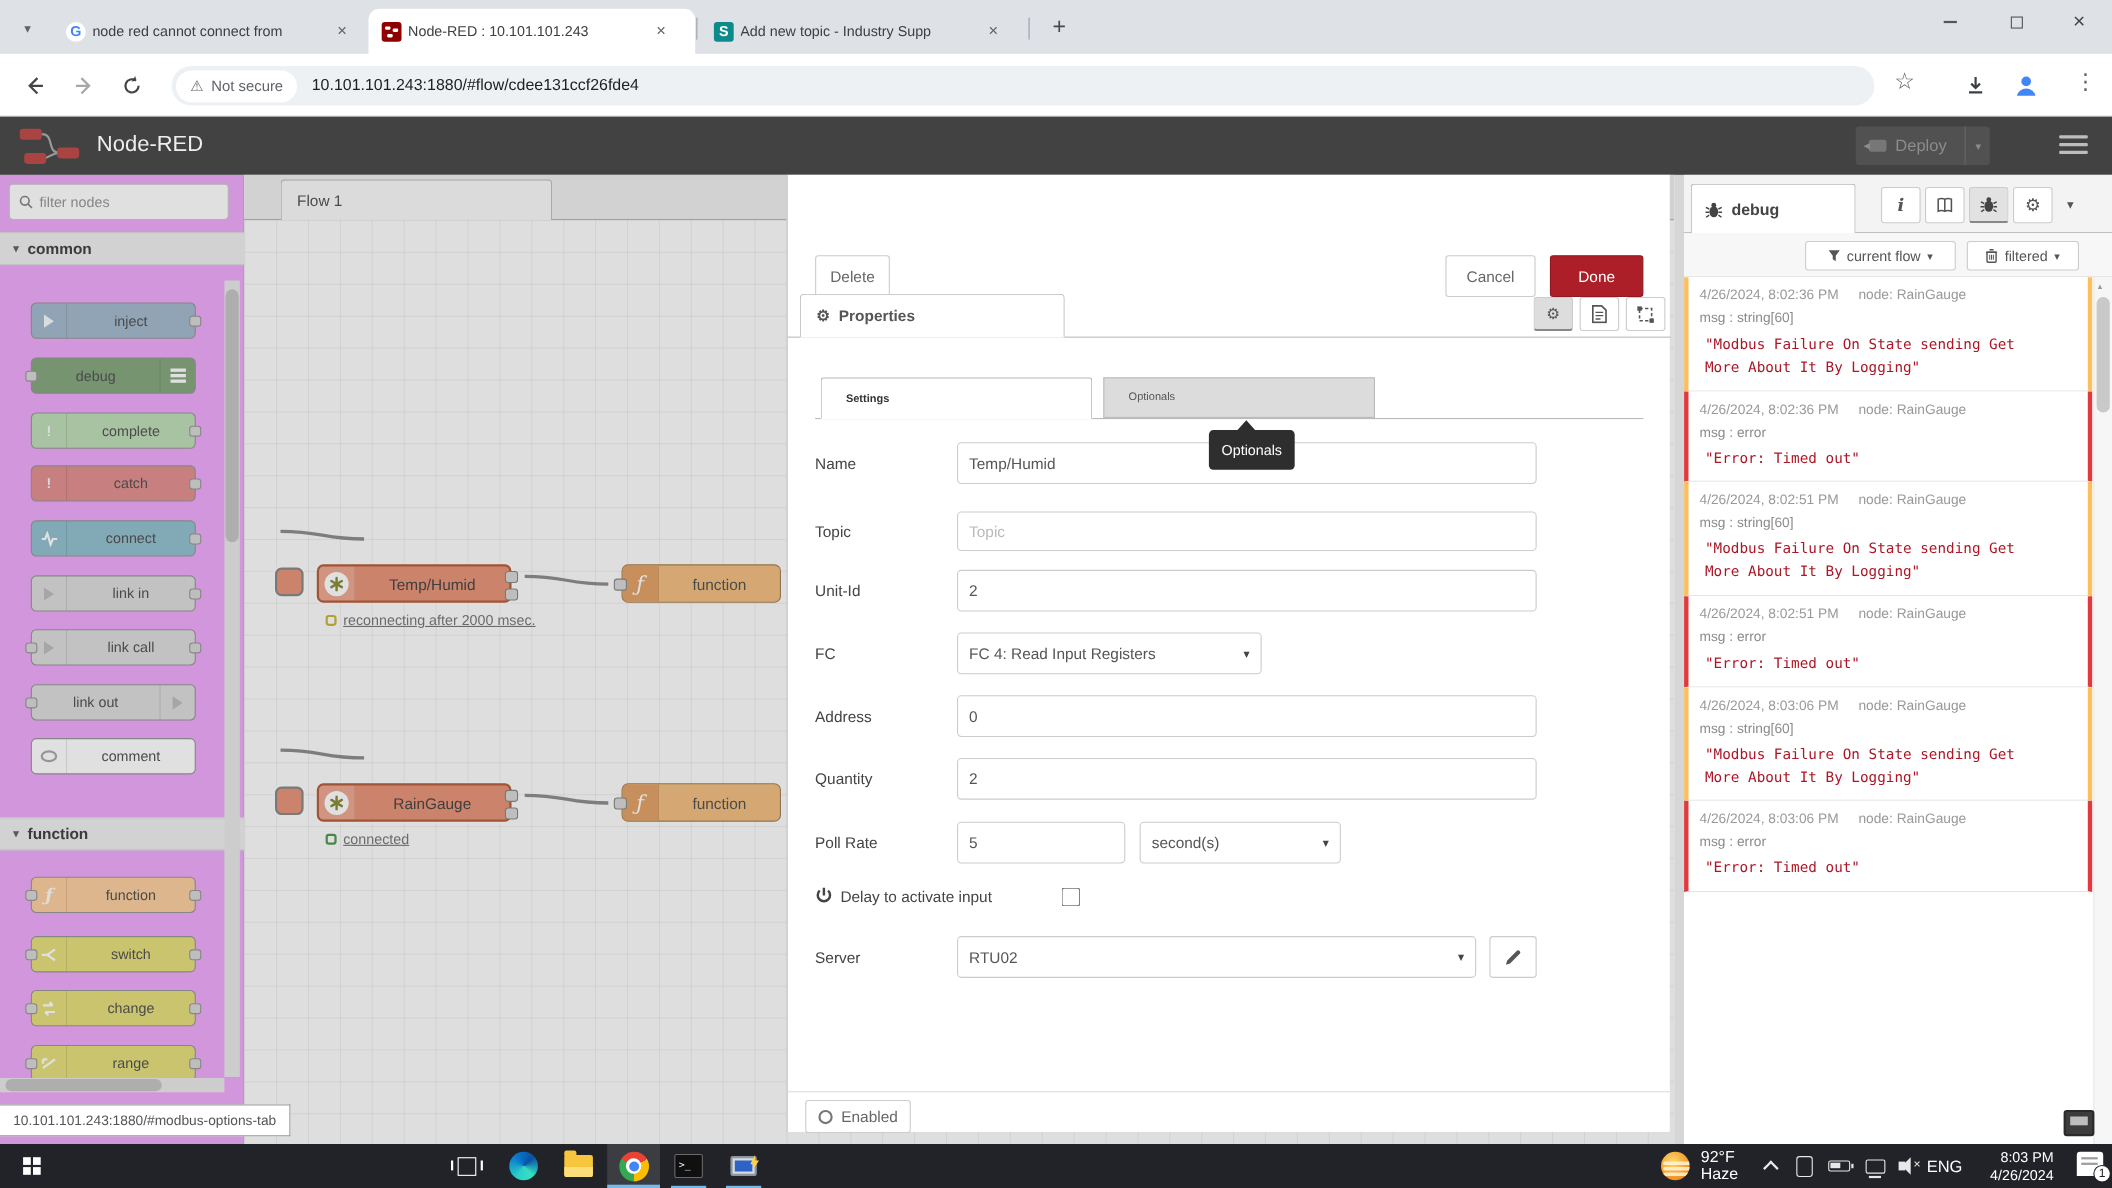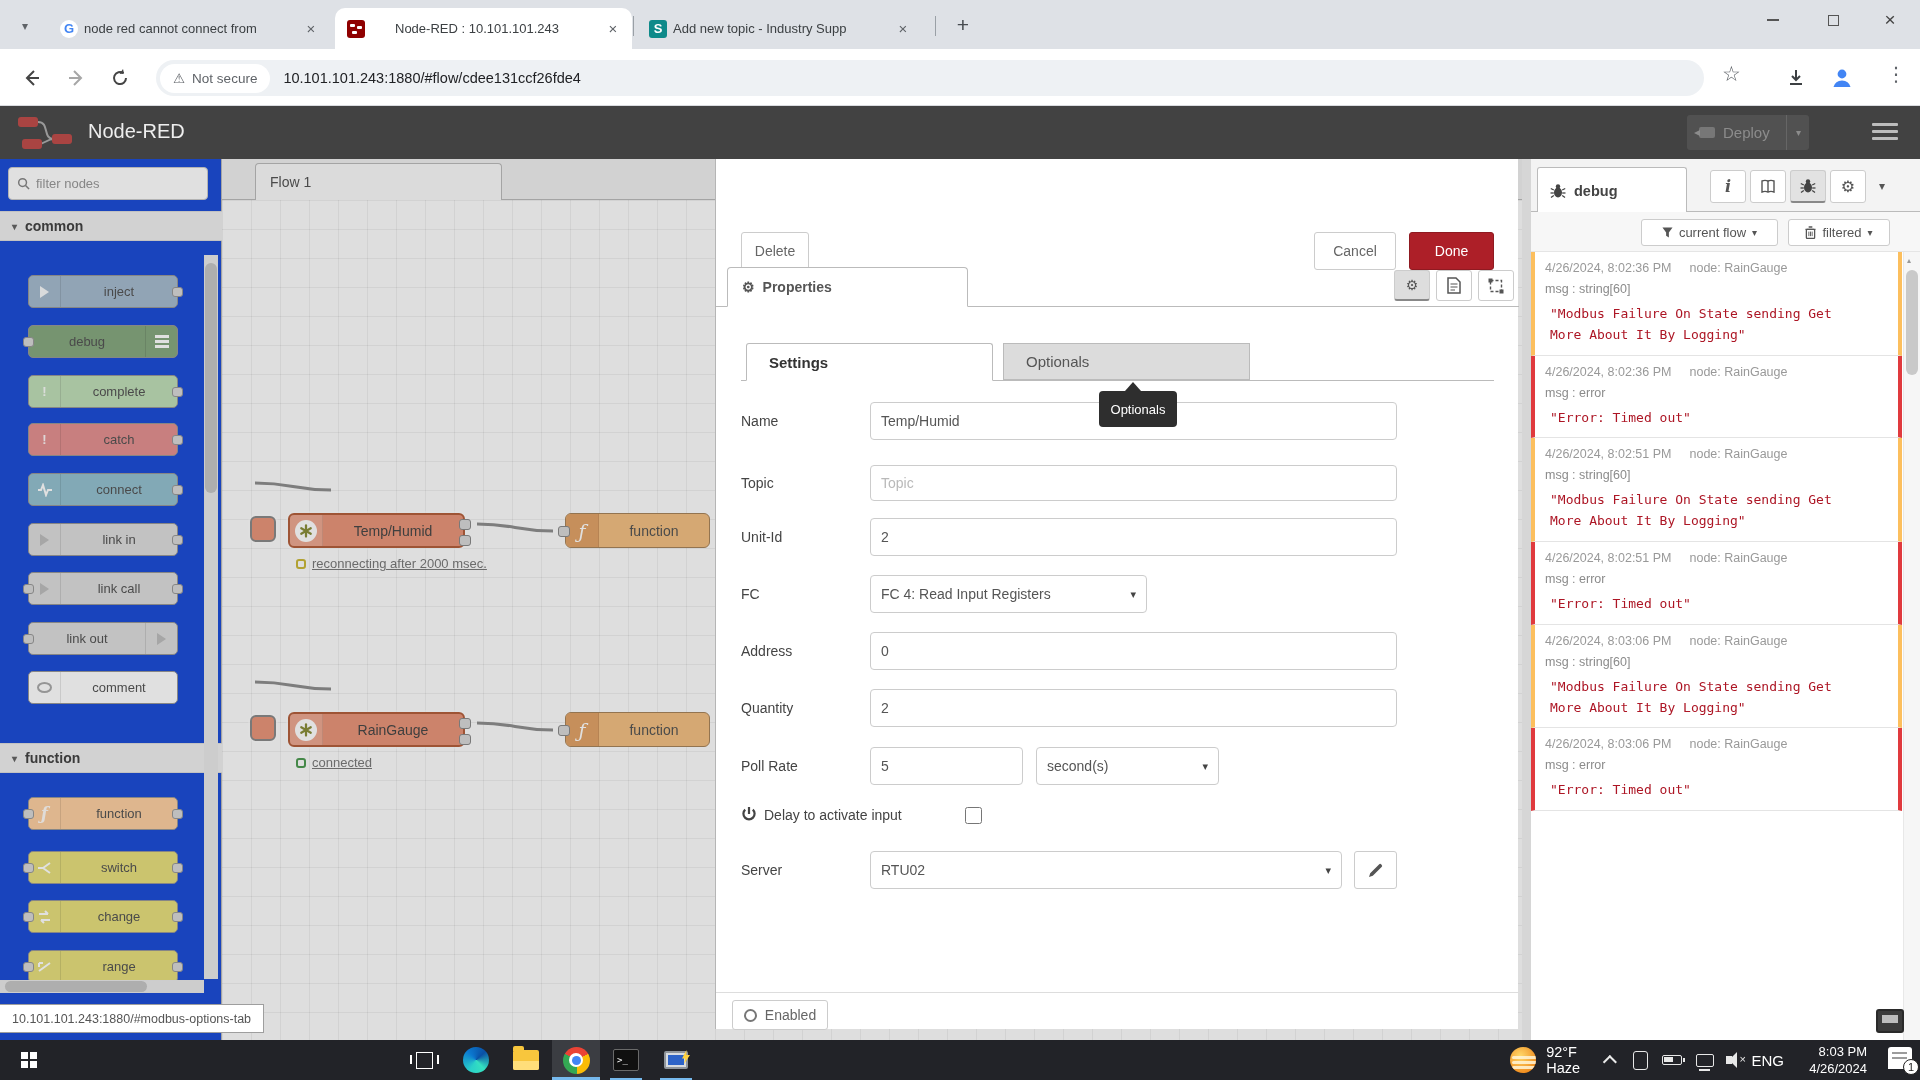--- a/index.html
+++ b/index.html
@@ -4,21 +4,21 @@
 <style>
   * { margin:0; padding:0; box-sizing:border-box; }
   html,body { width:1920px; height:1080px; overflow:hidden; font-family:"Liberation Sans",sans-serif; }
   #screen { position:relative; width:1920px; height:1080px; background:#fff; }
   .abs { position:absolute; }
 
   
   #tabstrip { position:absolute; left:0; top:0; width:1920px; height:49px; background:#dee1e6; }
   .tab { position:absolute; top:8px; height:41px; display:flex; align-items:center; padding:0 10px 0 12px; font-size:13px; color:#3c4043; }
   .tab.inactive { border-radius:8px; }
-  .tab.active { background:#fff; border-radius:10px 10px 0 0;gap:24px; }
+  .tab.active { background:#fff; border-radius:10px 10px 0 0; }
   .tab .title { flex:1; white-space:nowrap; overflow:hidden; max-width:215px; margin:0 6px; }
   .tab .fade { -webkit-mask-image:linear-gradient(90deg,#000 85%,transparent); mask-image:linear-gradient(90deg,#000 85%,transparent); }
   .tab-close { width:18px; height:18px; border-radius:50%; text-align:center; line-height:17px; font-size:15px; color:#5f6368; }
   .favicon { width:18px; height:18px; border-radius:3px; flex:0 0 auto; }
   .fav-google { background:#fff; border-radius:50%; color:#4285f4; font-weight:bold; text-align:center; line-height:18px; font-size:13px; }
   .fav-nr { background:#8f0000; position:relative; }
   .fav-nr::before { content:""; position:absolute; left:3px; top:4px; width:5px; height:3px; background:#fff; border-radius:1px; box-shadow:7px 2px 0 #fff, 2px 7px 0 #fff; }
   .fav-s { background:#0e8a8a; color:#fff; font-weight:bold; text-align:center; line-height:18px; font-size:13px; }
   .tab-divider { position:absolute; top:16px; width:1px; height:20px; background:#9aa0a6; }
   .winctl { position:absolute; top:0; width:60px; height:40px; display:flex; align-items:center; justify-content:center; color:#444; }
@@ -40,21 +40,21 @@
   #nr-header { position:absolute; left:0; top:106px; width:1920px; height:53px; background:#424242; }
   #nr-brand { position:absolute; left:88px; top:14px; color:#eee; font-size:20px; }
   #deploy-btn { position:absolute; left:1687px; top:9px; width:122px; height:35px; background:#515151; border-radius:3px; display:flex; align-items:center; color:#8c8c8c; font-size:15px; }
   #deploy-btn .dp-ic { width:16px; height:11px; background:#777; margin:0 8px 0 12px; border-radius:2px; position:relative; }
   #deploy-btn .dp-ic::after { content:""; position:absolute; left:-5px; top:3px; border-top:3px solid transparent; border-bottom:3px solid transparent; border-right:6px solid #8c8c8c; }
   #deploy-btn .dp-chev { margin-left:10px; padding-left:9px; border-left:1px solid rgba(255,255,255,.12); font-size:10px; color:#8c8c8c; height:100%; display:flex; align-items:center; padding-right:8px; }
   #nr-menu { position:absolute; left:1872px; top:17px; width:26px; height:18px; }
   #nr-menu span { display:block; width:26px; height:3px; background:#bdbdbd; margin-bottom:4px; border-radius:1px; }
 
   
-  #palette { position:absolute; left:0; top:159px; width:222px; height:881px; background:#1d4ed8; border-right:1px solid #bbb; }
+  #palette { position:absolute; left:0; top:159px; width:222px; height:881px; background:#f0abfc; border-right:1px solid #bbb; }
   #pal-filter { position:absolute; left:8px; top:8px; width:200px; height:33px; background:#fff; border:1px solid #ccc; border-radius:4px; display:flex; align-items:center; padding:0 8px; color:#999; font-size:13px; gap:6px; }
   .pal-header { position:absolute; left:0; width:222px; height:30px; background:#efefef; border-top:1px solid #ddd; border-bottom:1px solid #ddd; display:flex; align-items:center; gap:8px; padding-left:12px; font-size:14px; font-weight:bold; color:#444; }
   .pal-header .chev { font-size:10px; color:#666; }
   .pal-node { position:absolute; left:28px; width:150px; height:33px; border:1px solid #999; border-radius:5px; font-size:13px; color:#555; display:flex; align-items:center; }
   .pal-ic { width:32px; align-self:stretch; display:flex; align-items:center; justify-content:center; color:rgba(255,255,255,.9); font-weight:bold; }
   .pal-ic.left { border-right:1px solid rgba(0,0,0,.1); }
   .pal-ic.right { border-left:1px solid rgba(0,0,0,.1); order:2; }
   .pal-label { flex:1; text-align:center; }
   .port { position:absolute; width:11px; height:10px; background:#d9d9d9; border:1px solid #999; border-radius:3px; top:11px; }
   .port.l { left:-6px; } .port.r { right:-6px; }
@@ -90,21 +90,21 @@
   #dlg-titlerow { position:absolute; left:0; top:0; width:803px; height:54px; border-bottom:1px solid #e3e3e3; }
   #dlg-title { position:absolute; left:25px; top:17px; font-size:16px; font-weight:bold; color:#333; }
   .btn { border:1px solid #ccc; background:#fff; border-radius:3px; font-size:14px; color:#666; display:flex; align-items:center; justify-content:center; font-family:"Liberation Sans",sans-serif; }
   #btn-delete { position:absolute; left:25px; top:73px; width:68px; height:38px; }
   #btn-cancel { position:absolute; left:598px; top:73px; width:82px; height:38px; }
   #btn-done { position:absolute; left:693px; top:73px; width:85px; height:38px; background:#AD1F28; color:#fff; border:1px solid #8f1a21; }
   #props-strip { position:absolute; left:0; top:147px; width:803px; border-bottom:1px solid #bbb; }
   #tab-properties { position:absolute; left:11px; top:108px; width:241px; height:40px; background:#fff; border:1px solid #bbb; border-bottom:1px solid #fff; border-radius:4px 4px 0 0; display:flex; align-items:center; gap:8px; padding-left:14px; font-weight:bold; color:#555; z-index:2; }
   .mini-btn { position:absolute; top:111px; width:36px; height:31px; border:1px solid #ccc; border-radius:3px; background:#fff; display:flex; align-items:center; justify-content:center; color:#555; }
   .mini-btn.active { background:#ddd; border-bottom:2px solid #888; }
-  .subtab { position:absolute; top:184px; width:247px; height:38px; display:flex; align-items:center; padding-left:22px; font-size:15px; z-index:2; }
+  .subtab { position:absolute; top:184px; width:247px; height:38px; display:flex; align-items:center; padding-left:22px; font-size:10px; z-index:2; }
   #subtab-settings { left:30px; background:#fff; border:1px solid #bbb; border-bottom:1px solid #fff; border-radius:3px 3px 0 0; font-weight:bold; color:#333; }
   #subtab-optionals { left:287px; height:37px; background:#dcdcdc; border:1px solid #bbb; color:#555; }
   #subtab-strip { position:absolute; left:25px; top:221px; width:753px; border-bottom:1px solid #bbb; }
   #opt-tooltip { position:absolute; left:383px; top:232px; width:78px; height:36px; background:#2e2e2e; border-radius:4px; color:#fff; font-size:13px; display:flex; align-items:center; justify-content:center; z-index:3; }
   #opt-tooltip::before { content:""; position:absolute; left:26px; top:-9px; border-left:8px solid transparent; border-right:8px solid transparent; border-bottom:9px solid #2e2e2e; }
   .frow-label { position:absolute; left:25px; font-size:14px; color:#444; }
   .inp { position:absolute; left:154px; height:38px; border:1px solid #ccc; border-radius:4px; font-size:14px; color:#555; padding:0 10px; font-family:"Liberation Sans",sans-serif; background:#fff; }
   .inp::placeholder { color:#b9b9b9; }
   .sel { position:absolute; left:154px; height:38px; border:1px solid #ccc; border-radius:4px; font-size:14px; color:#555; background:#fff; display:flex; align-items:center; padding:0 10px; justify-content:space-between; }
   .sel .chev { font-size:11px; color:#444; margin-left:8px; }

